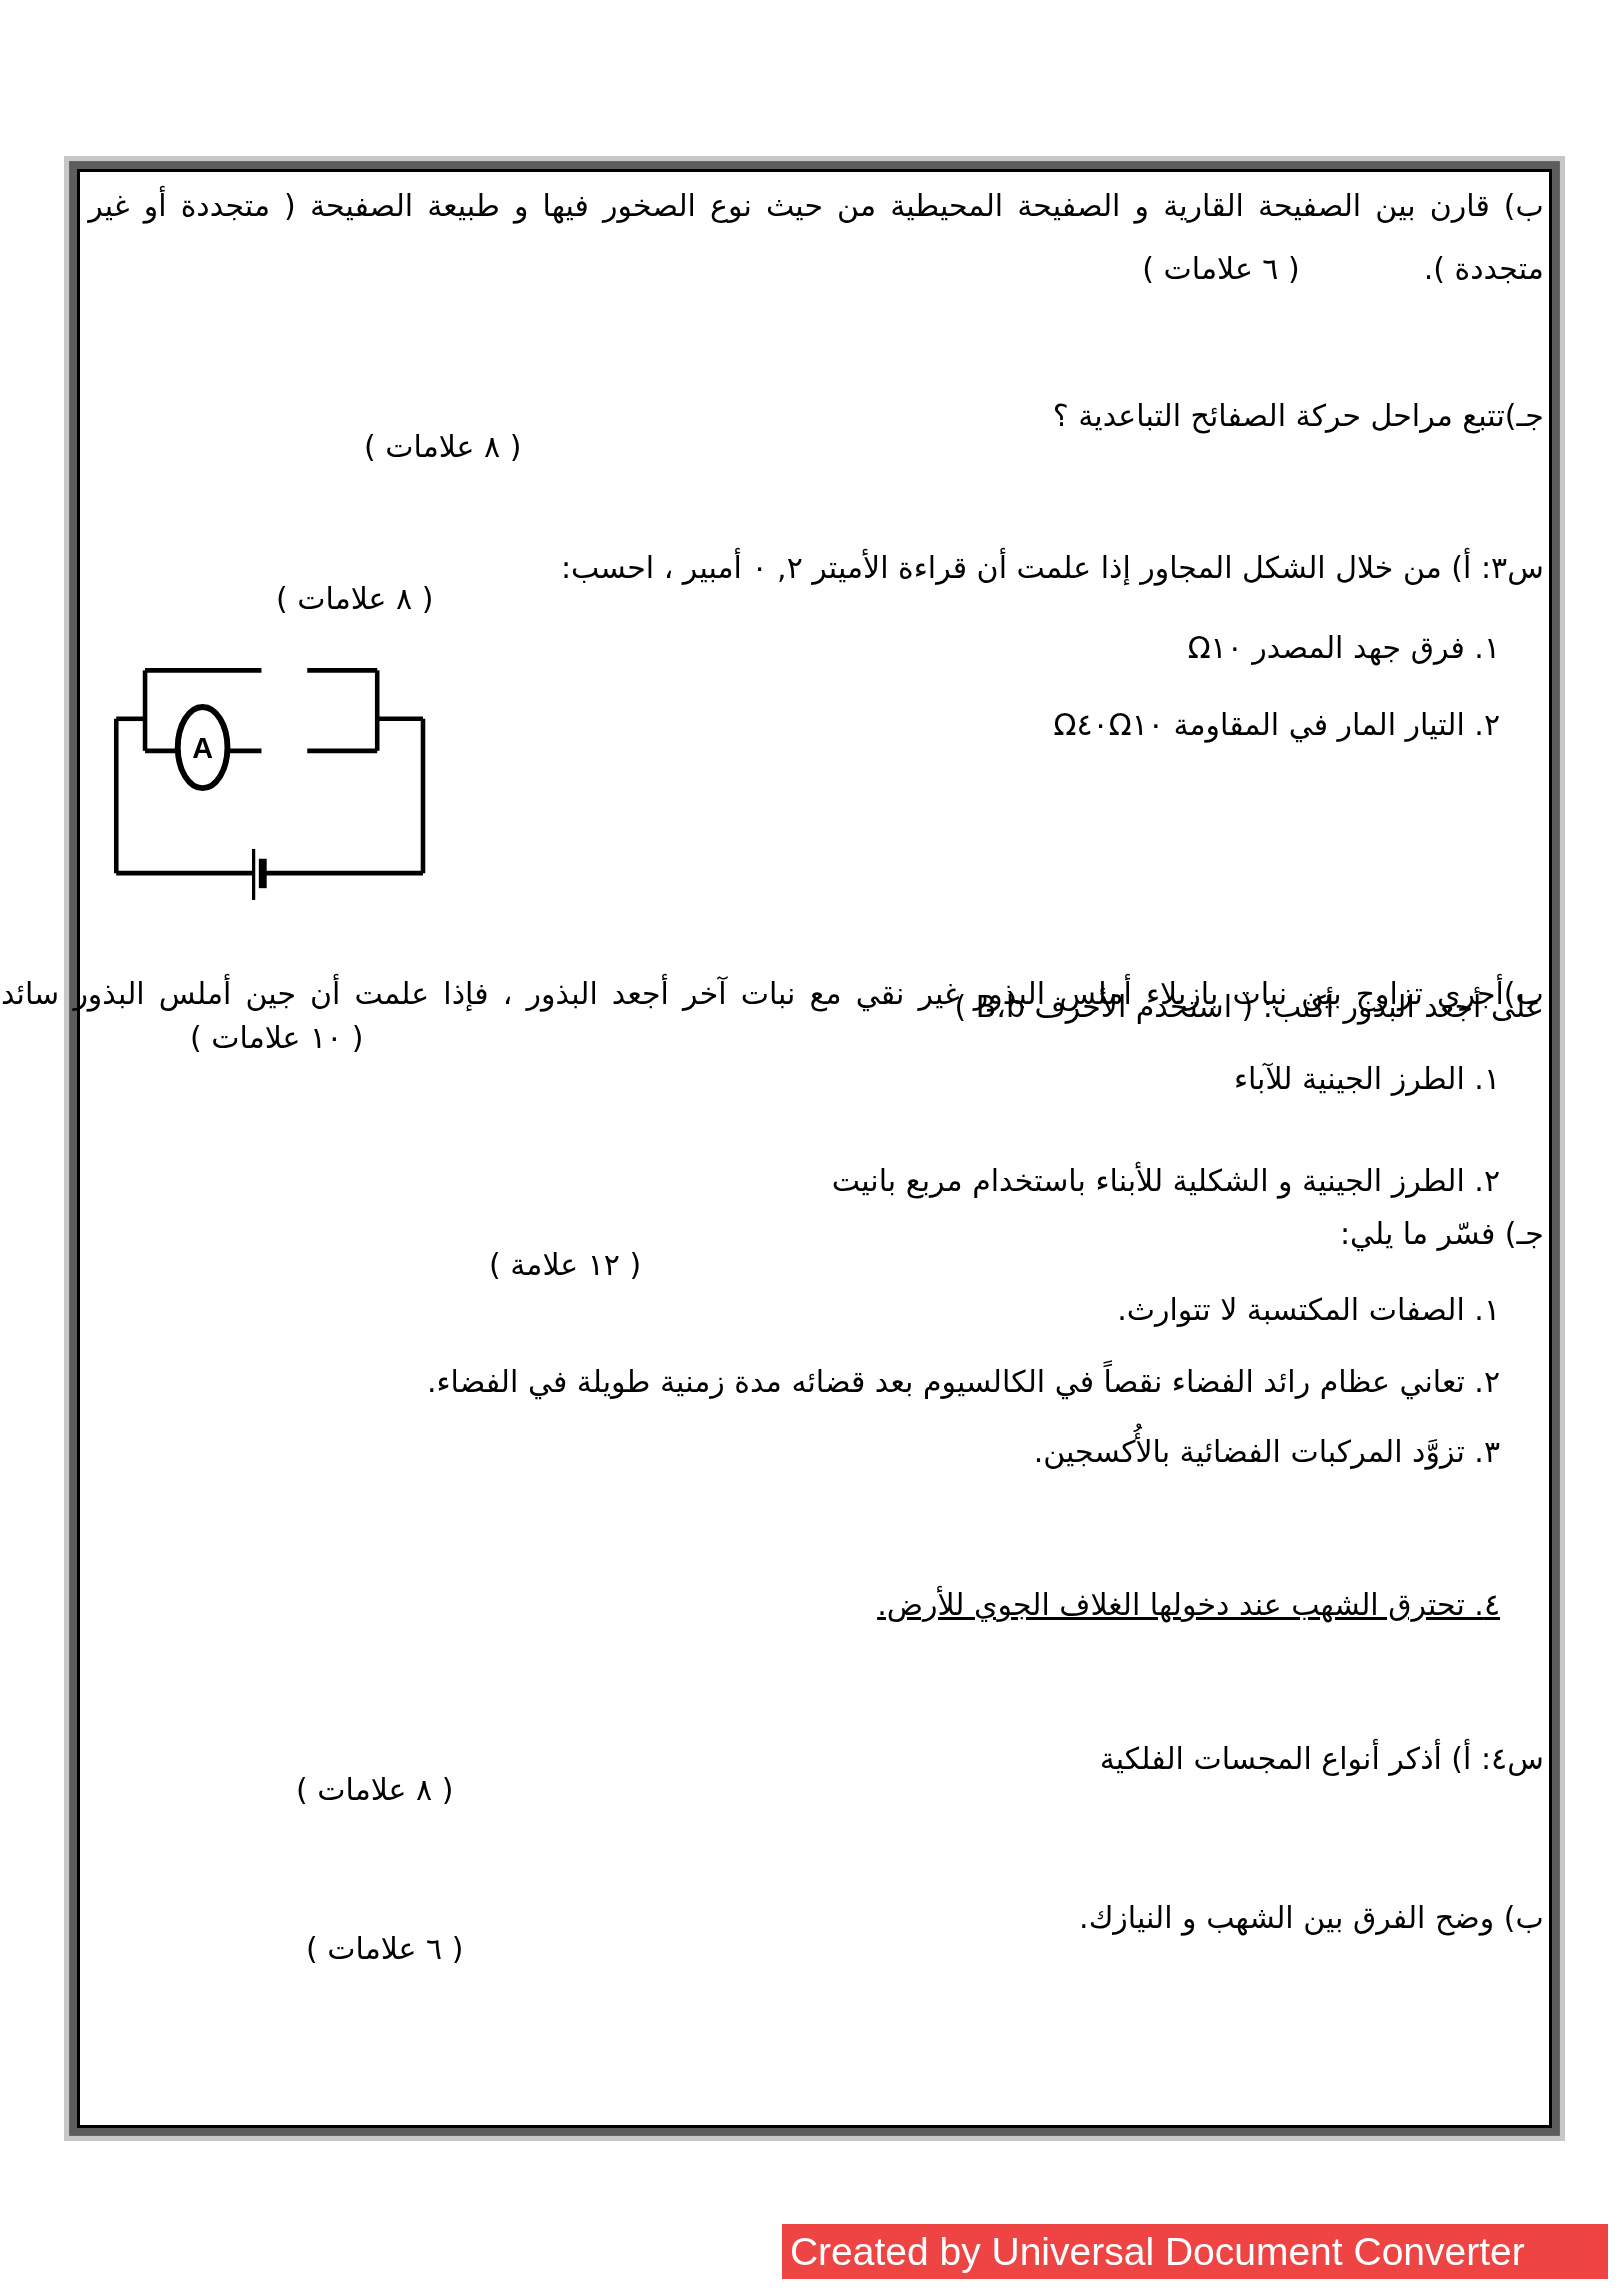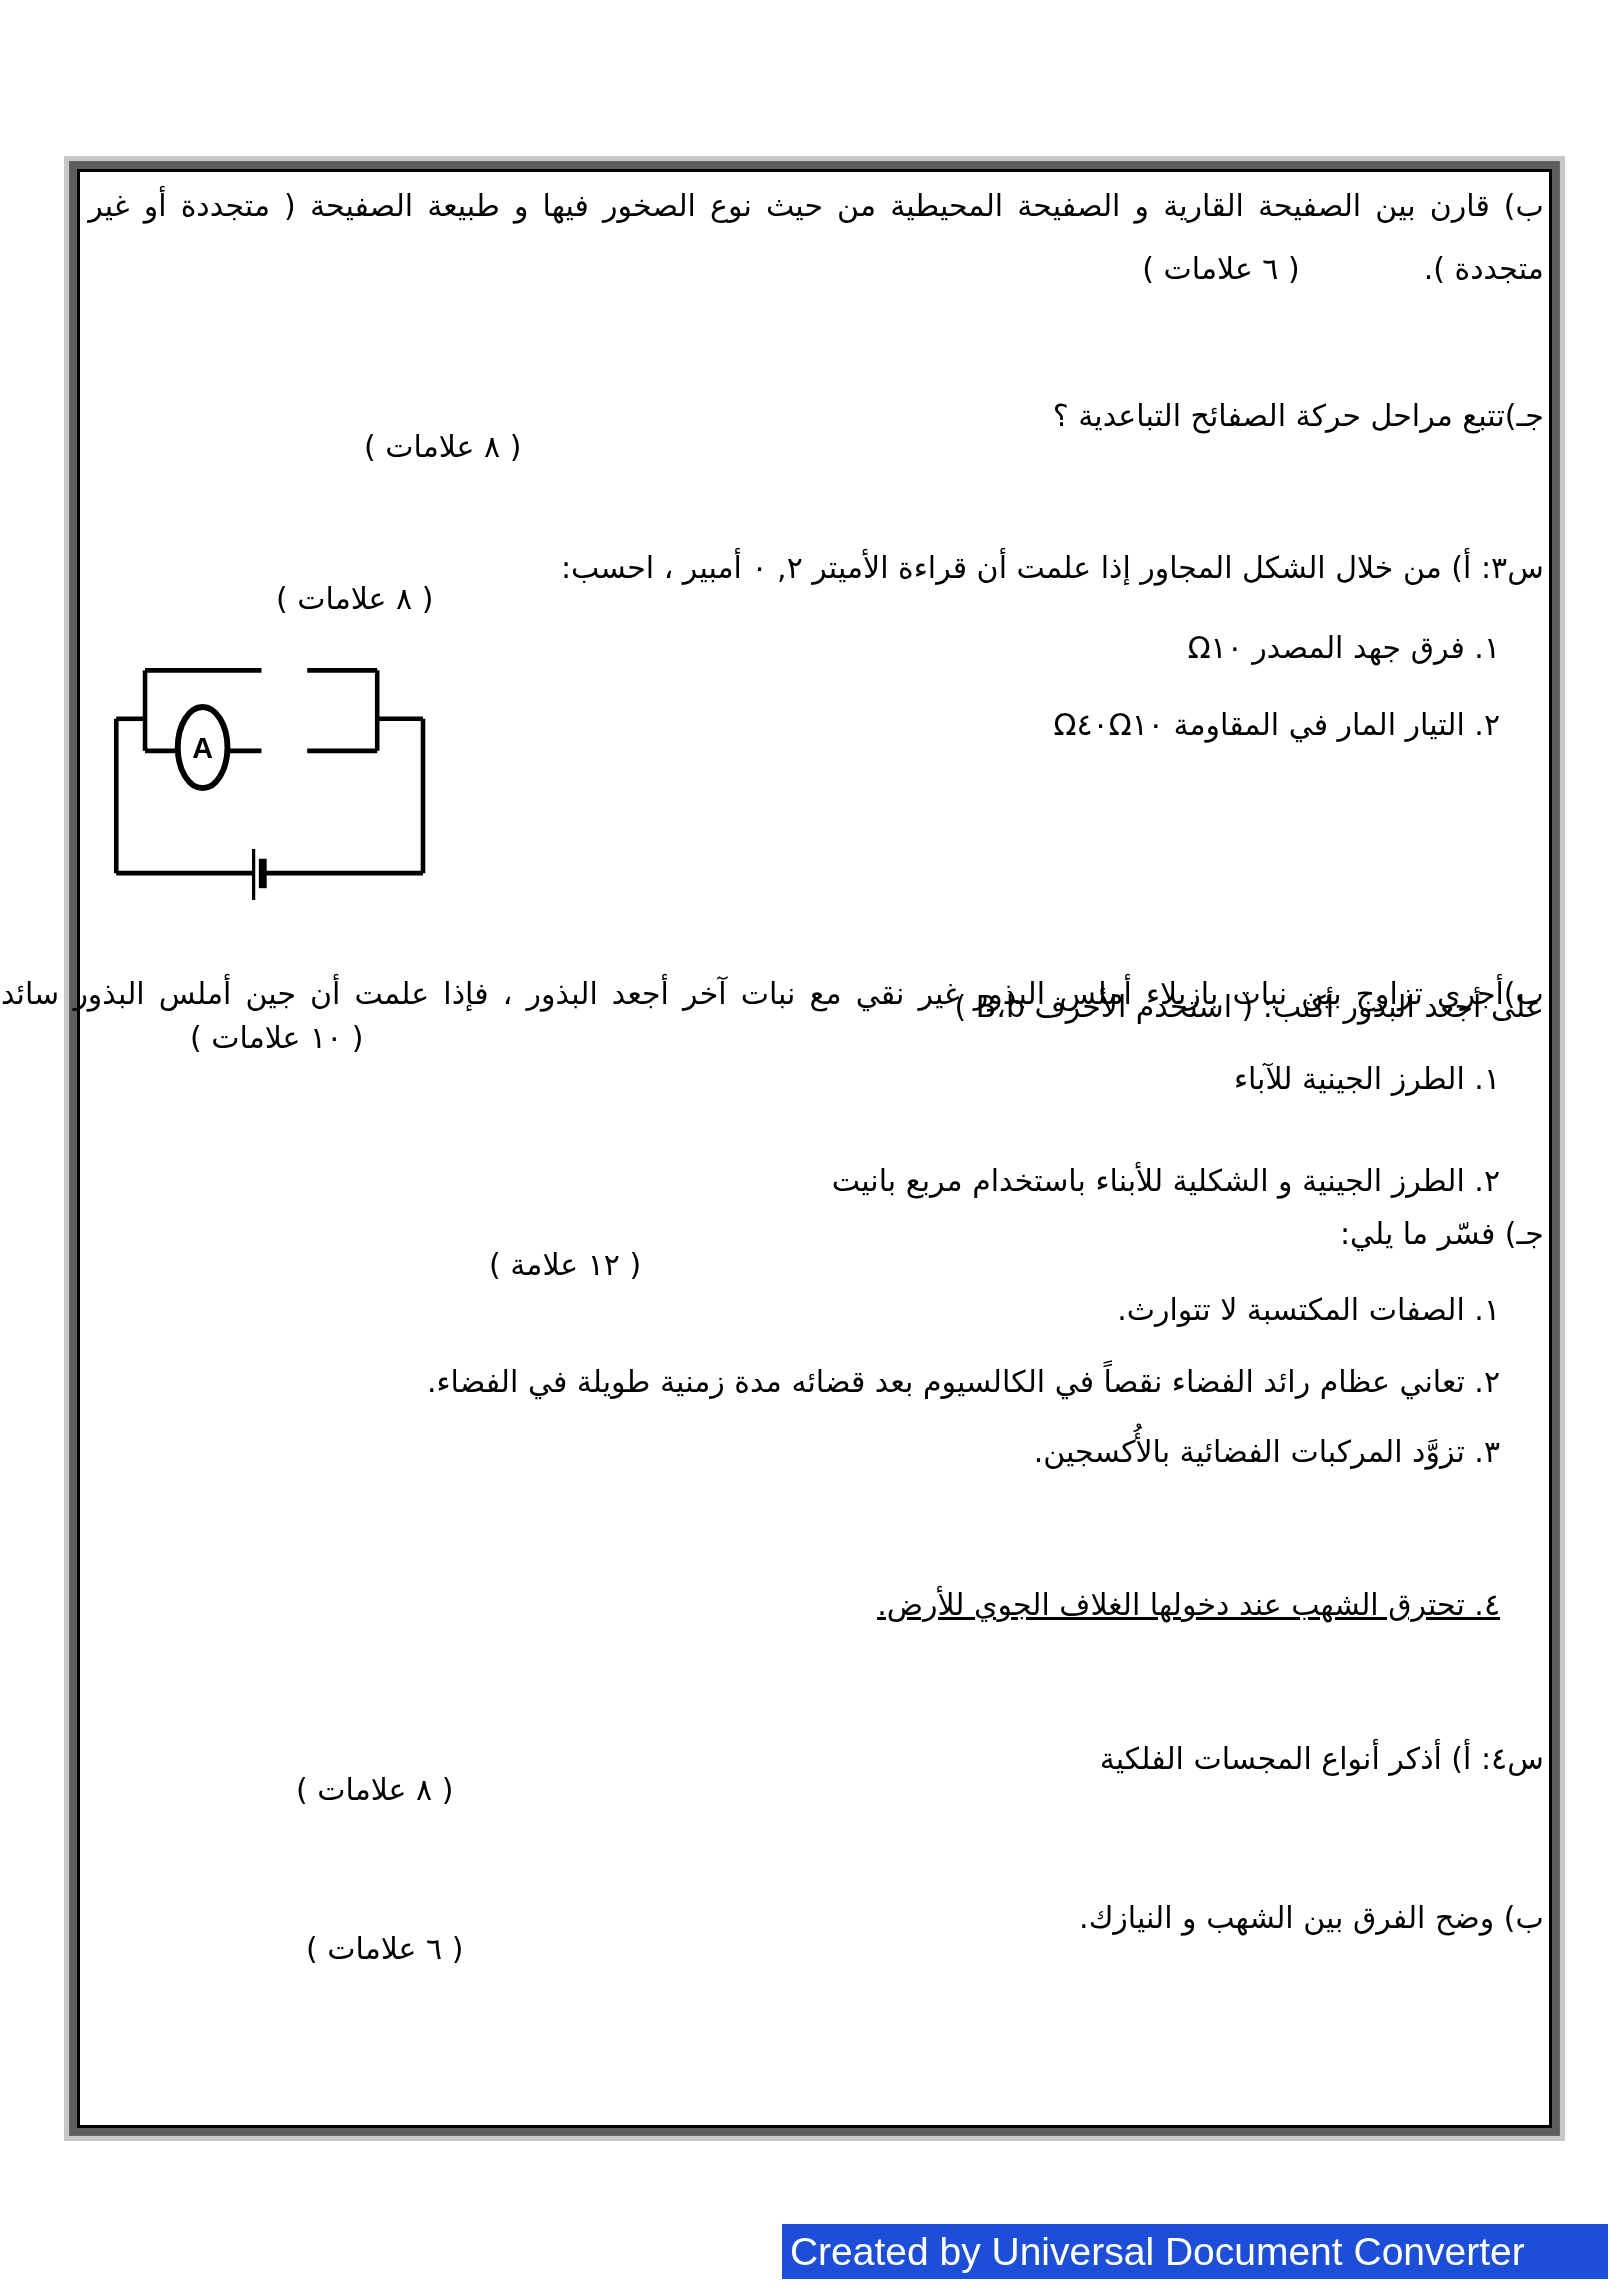--- a/index.html
+++ b/index.html
@@ -23,21 +23,21 @@
   .marks{
     position:absolute;direction:ltr;unicode-bidi:embed;white-space:nowrap;
     font-size:30px;top:0;margin-top:31px;
   }
   .marks-inline{direction:ltr;unicode-bidi:embed;}
   .num{direction:ltr;unicode-bidi:embed;}
   .gap{display:inline-block;width:124px;}
   .circuit{position:absolute;left:33px;top:489px;}
   .watermark{
     position:absolute;left:782px;top:2224px;width:826px;height:55px;
-    background:#1d4ed8;color:#ffffff;font-family:"Liberation Sans",sans-serif;
+    background:#ef4444;color:#ffffff;font-family:"Liberation Sans",sans-serif;
     font-size:39px;line-height:55px;white-space:nowrap;padding-left:7.9px;
     box-sizing:border-box;direction:ltr;
   }
 </style>
 </head>
 <body>
 
 <div class="page-frame">
   <div class="content">
 

